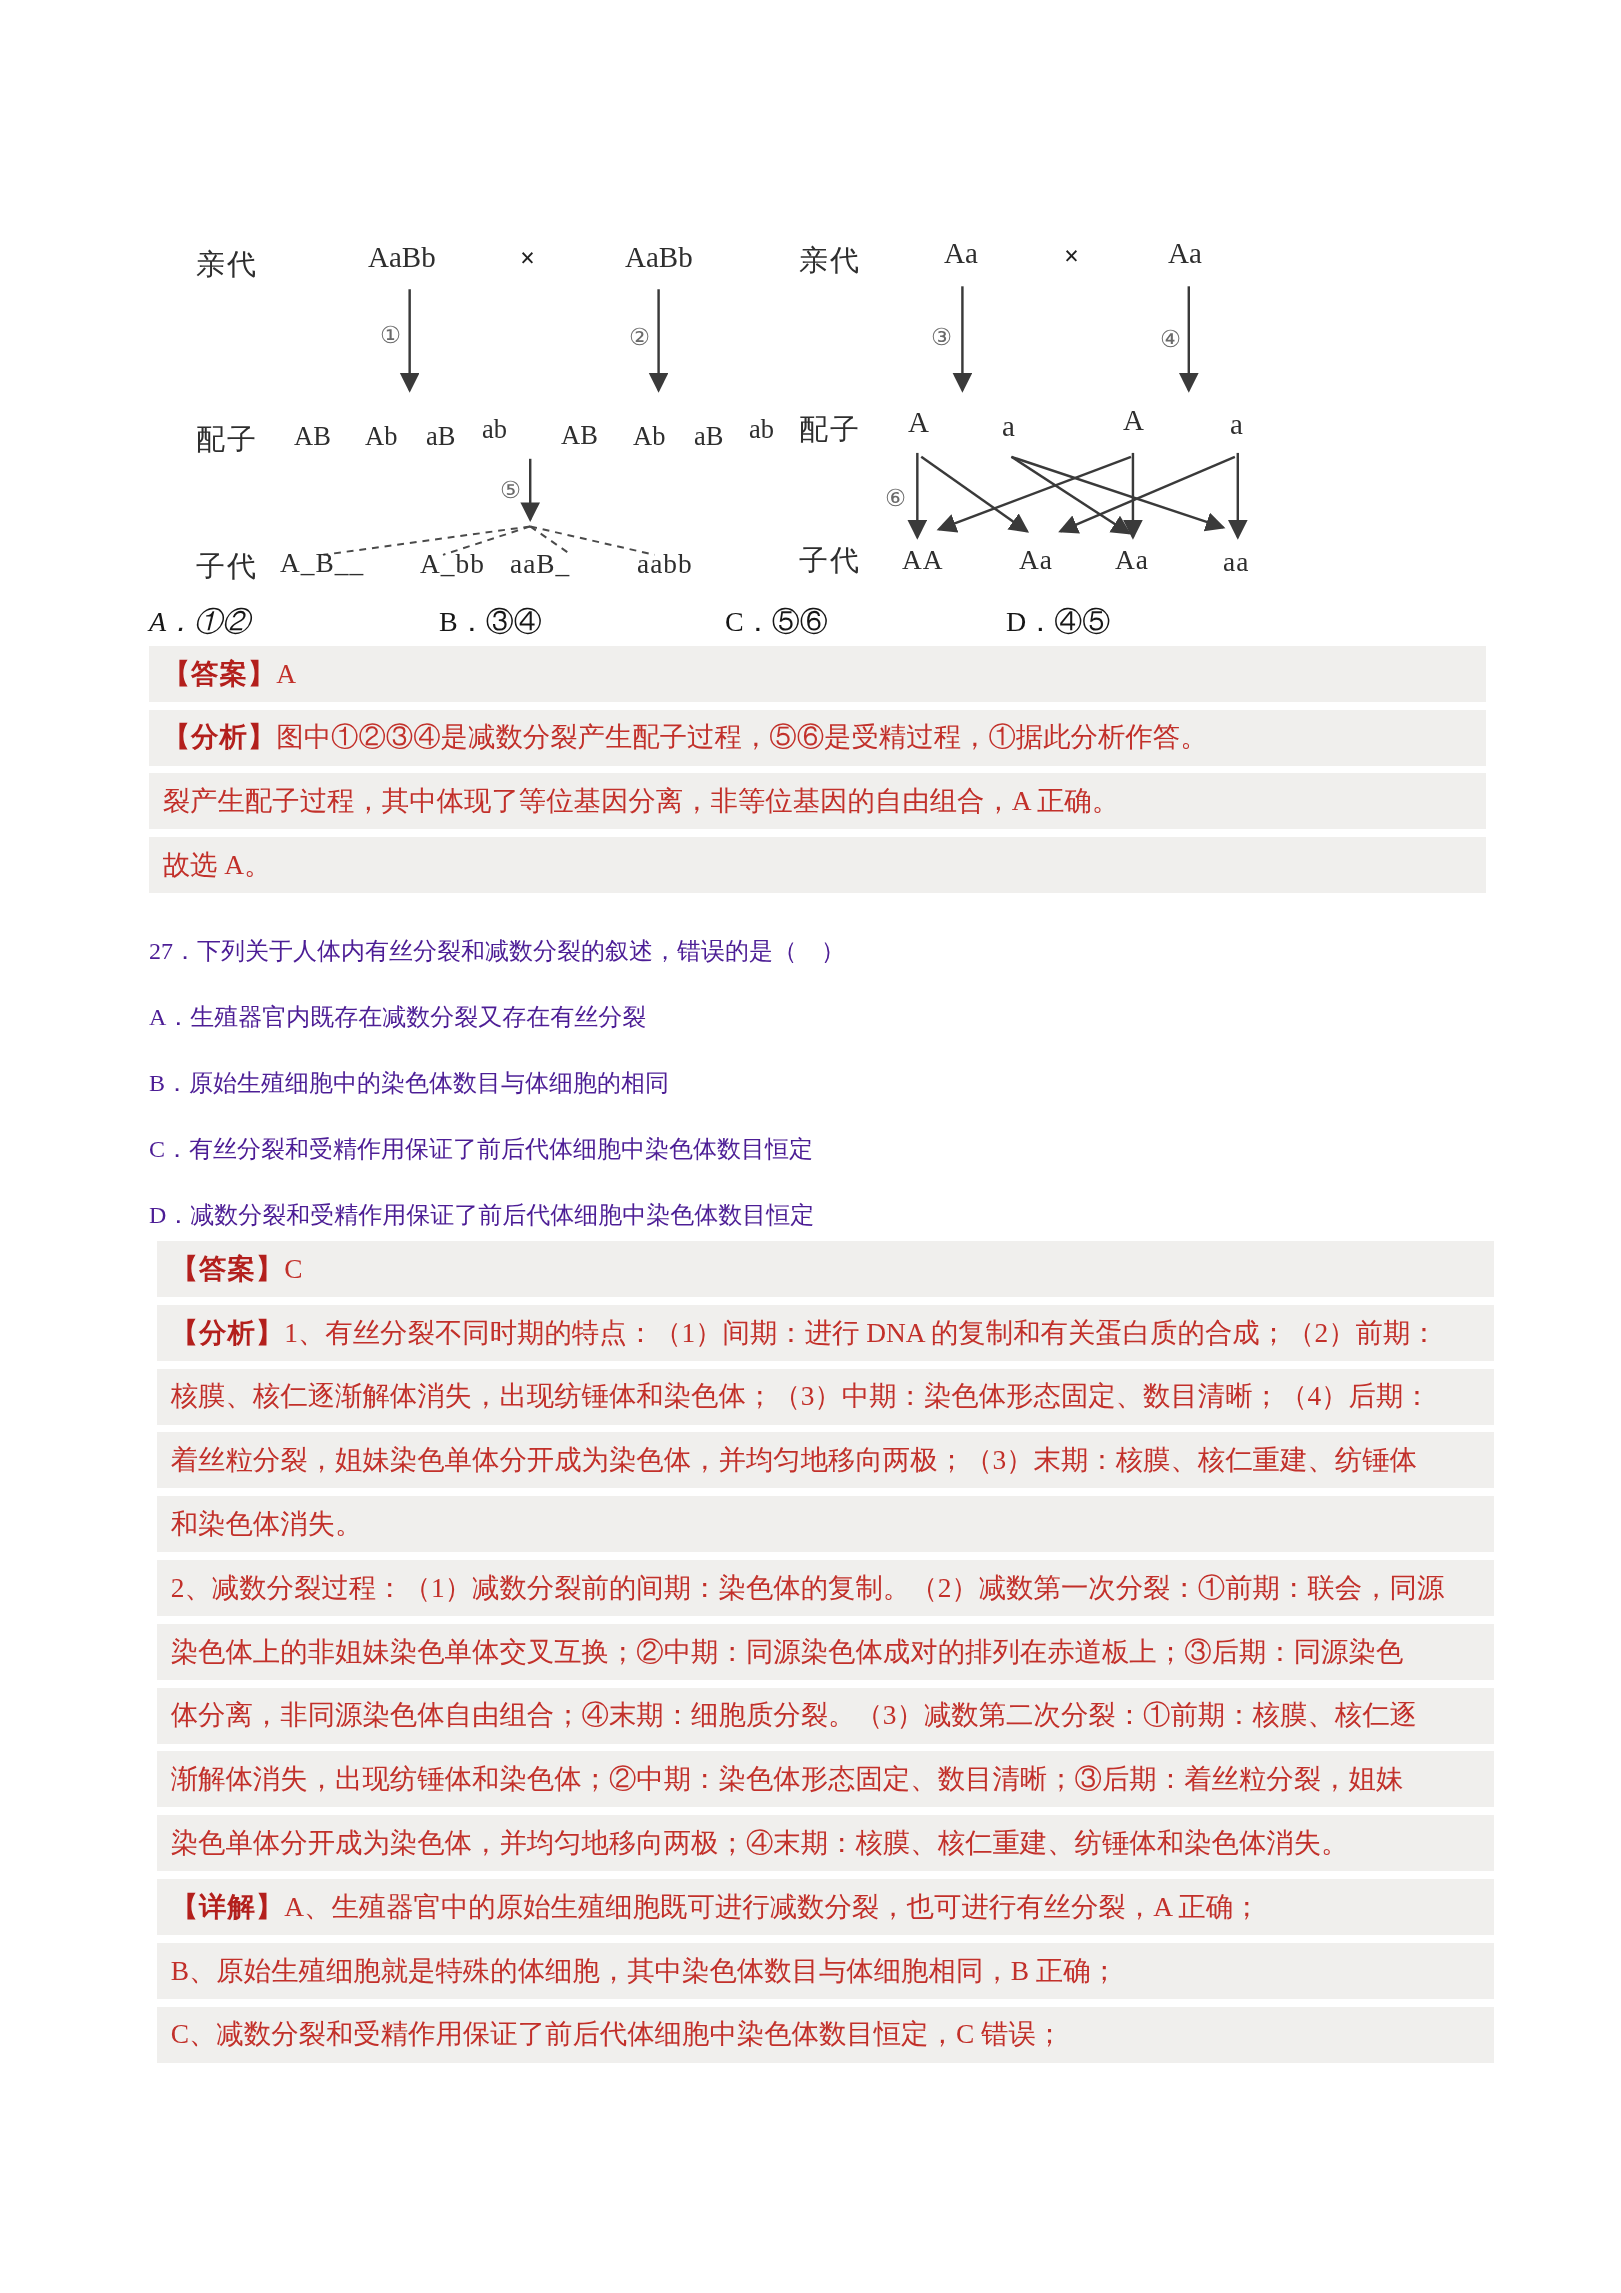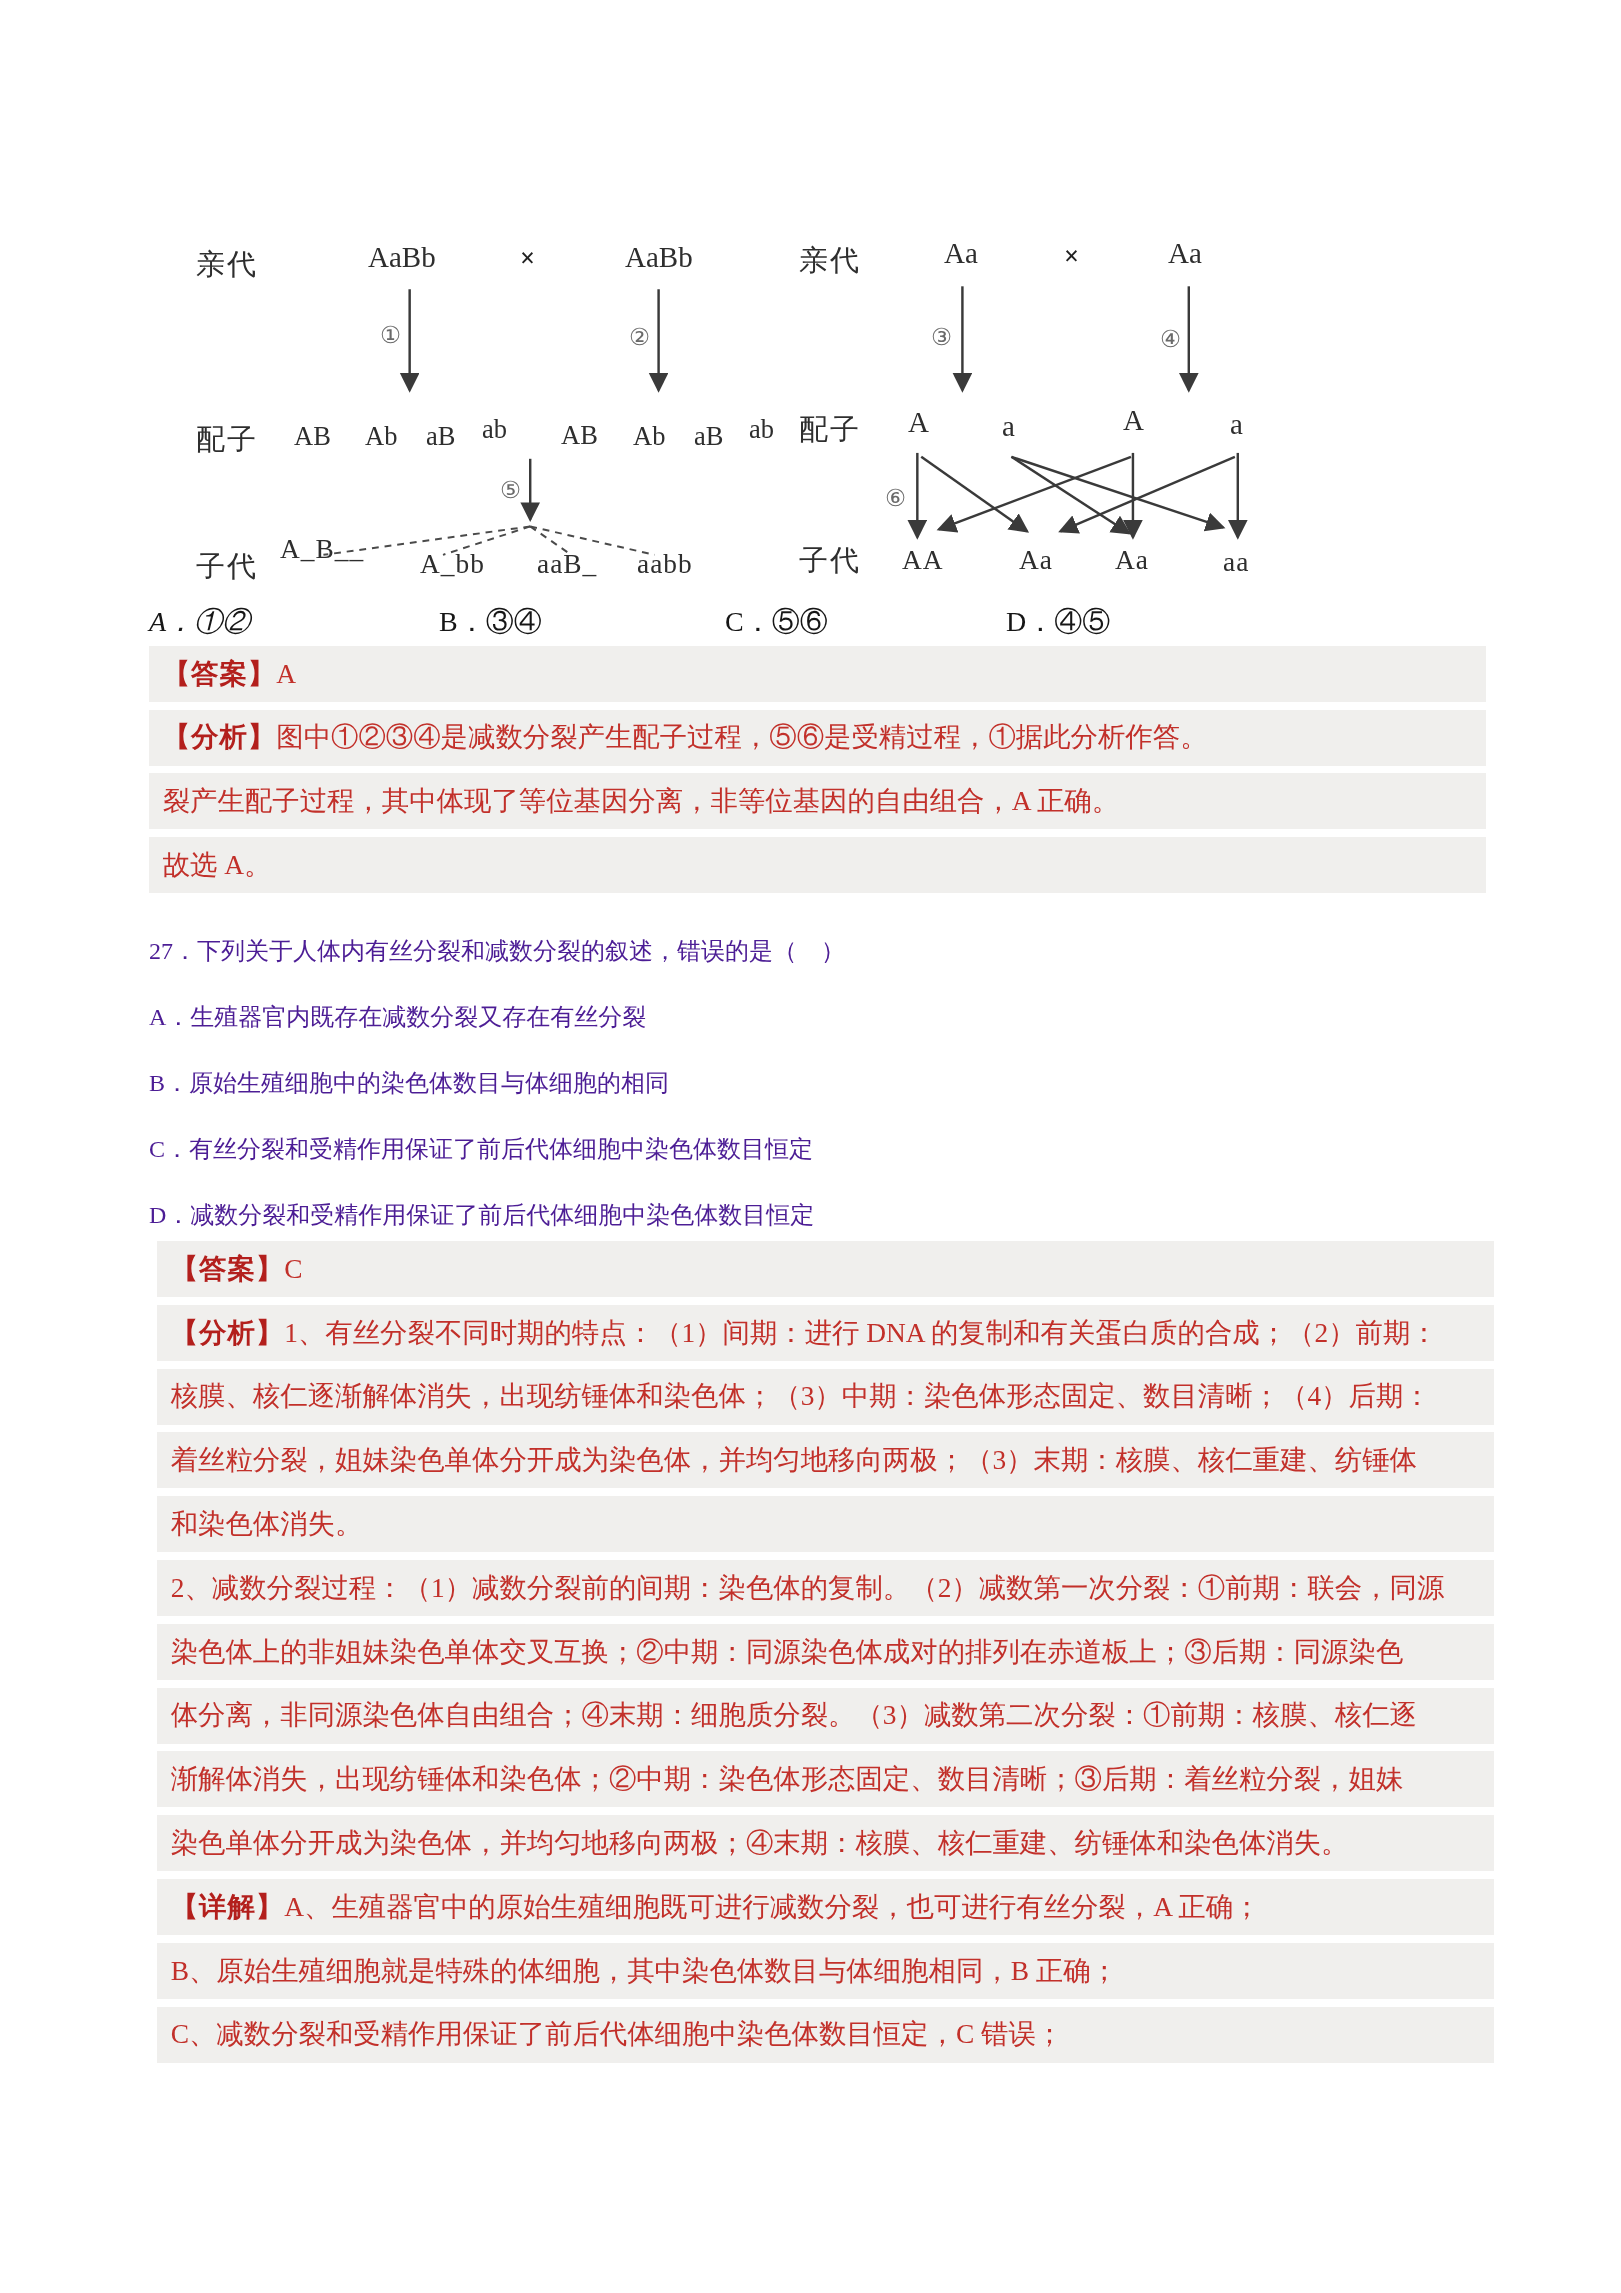--- a/index.html
+++ b/index.html
@@ -83,23 +83,23 @@
   <span class="dlabel gam" style="left:294px;top:421px">AB</span>
   <span class="dlabel gam" style="left:365px;top:421px">Ab</span>
   <span class="dlabel gam" style="left:426px;top:421px">aB</span>
   <span class="dlabel gam" style="left:482px;top:414px">ab</span>
   <span class="dlabel gam" style="left:561px;top:420px">AB</span>
   <span class="dlabel gam" style="left:633px;top:421px">Ab</span>
   <span class="dlabel gam" style="left:694px;top:421px">aB</span>
   <span class="dlabel gam" style="left:749px;top:414px">ab</span>
   <span class="dlabel step" style="left:500px;top:476px">⑤</span>
   <span class="dlabel zh" style="left:196px;top:547px">子代</span>
-  <span class="dlabel off" style="left:280px;top:534px">A_B__</span>
+  <span class="dlabel off" style="left:280px;top:548px">A_B__</span>
   <span class="dlabel off" style="left:420px;top:549px">A_bb</span>
-  <span class="dlabel off" style="left:537px;top:549px">aaB_</span>
+  <span class="dlabel off" style="left:510px;top:549px">aaB_</span>
   <span class="dlabel off" style="left:637px;top:549px">aabb</span>
 
   <span class="dlabel zh" style="left:799px;top:241px">亲代</span>
   <span class="dlabel gen" style="left:944px;top:237px">Aa</span>
   <span class="dlabel crossx" style="left:1064px;top:241px">×</span>
   <span class="dlabel gen" style="left:1168px;top:237px">Aa</span>
   <span class="dlabel step" style="left:931px;top:323px">③</span>
   <span class="dlabel step" style="left:1160px;top:325px">④</span>
   <span class="dlabel zh" style="left:799px;top:410px">配子</span>
   <span class="dlabel gen" style="left:908px;top:406px">A</span>

